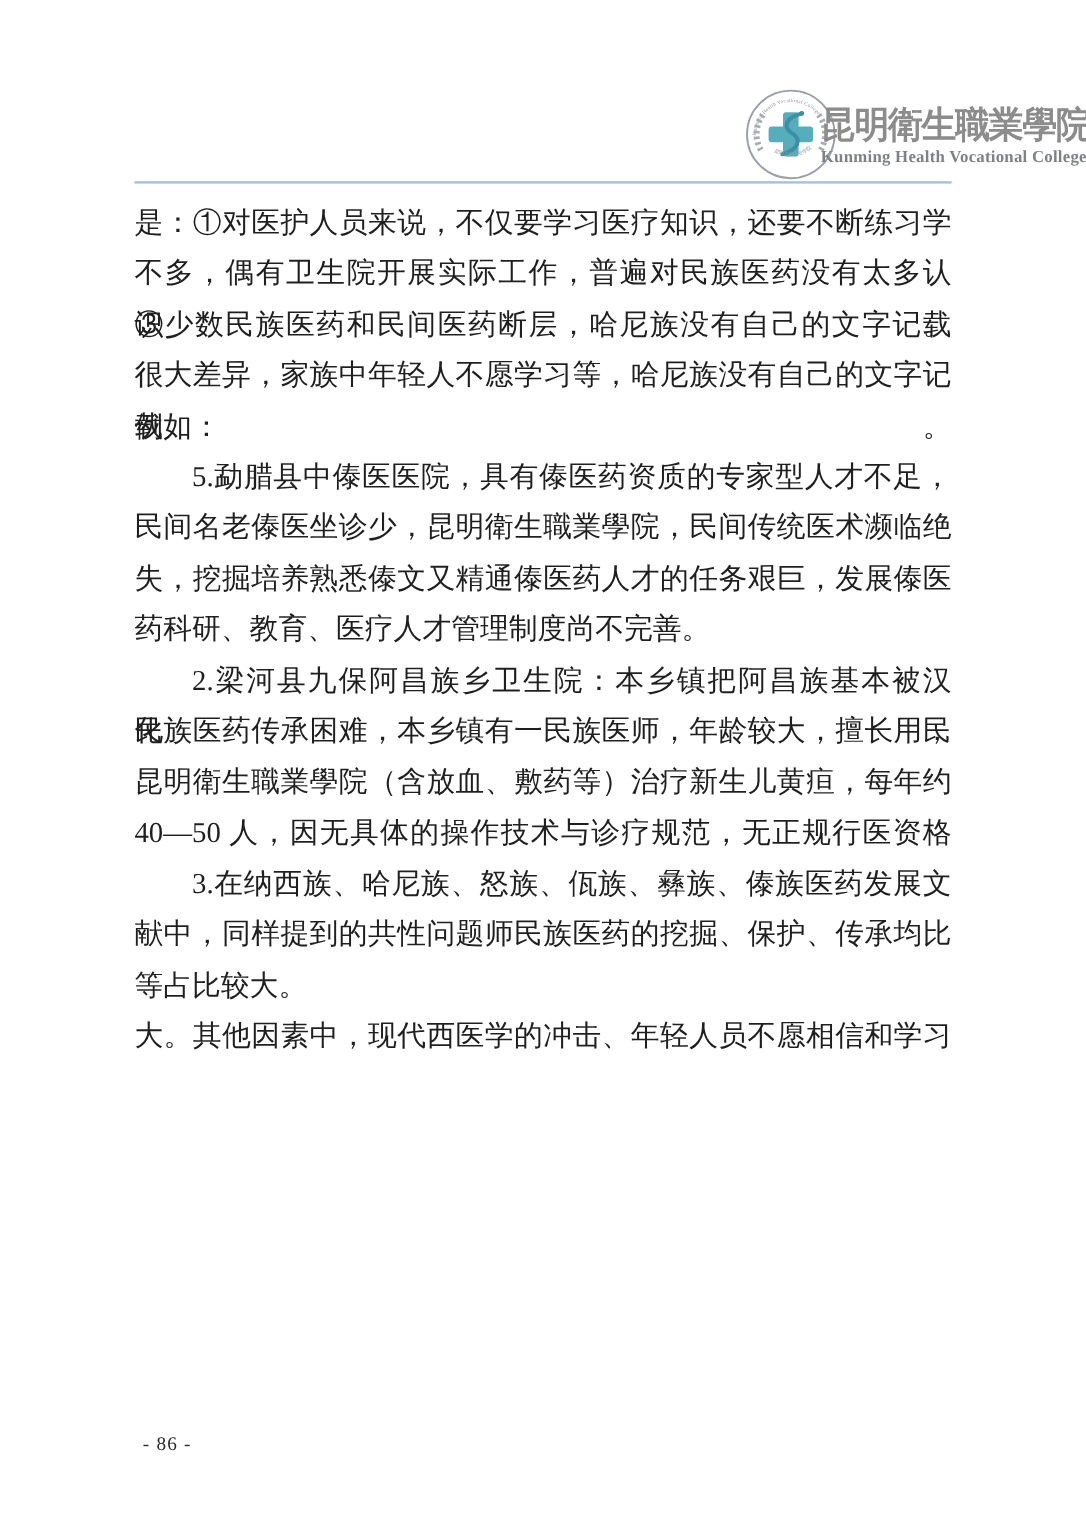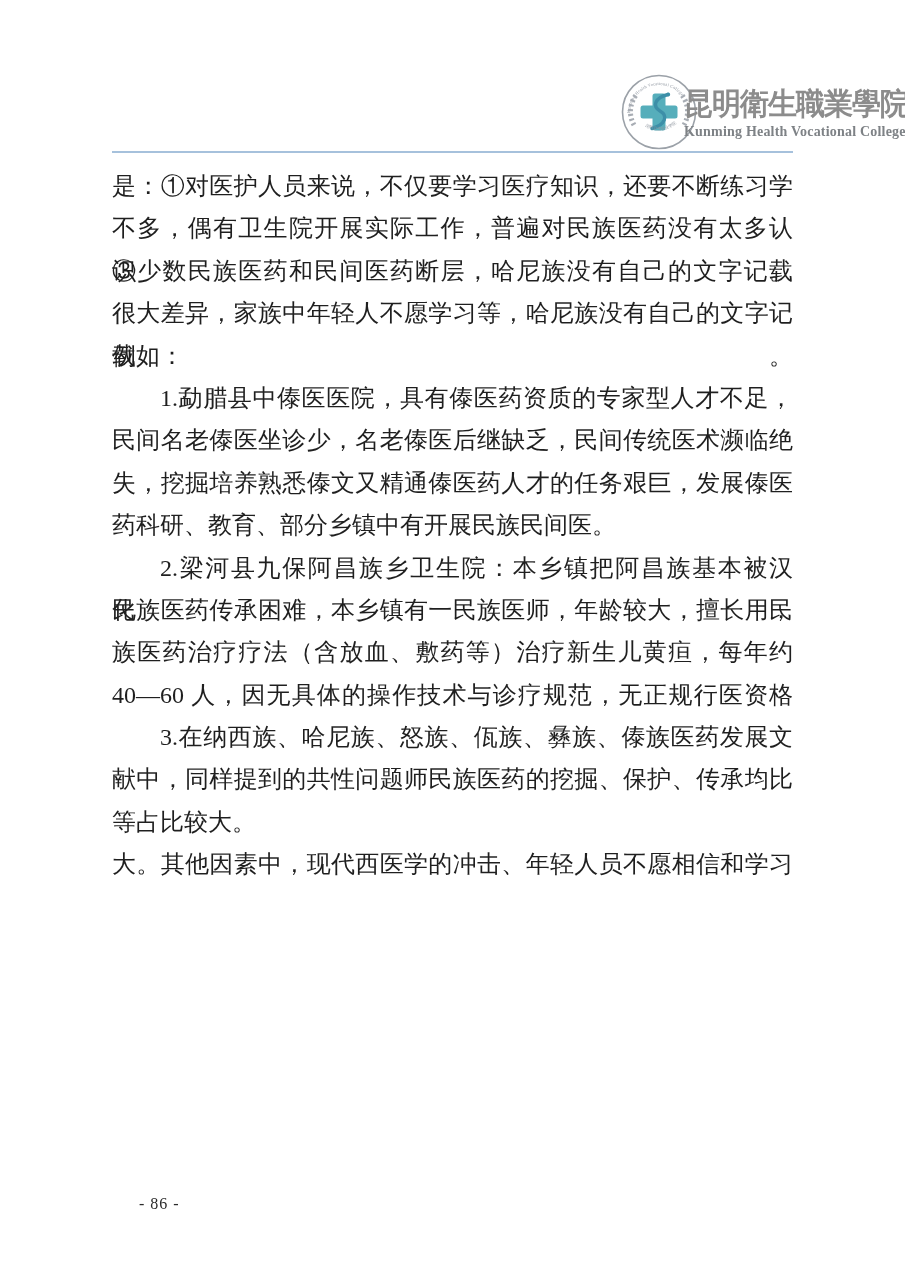--- a/index.html
+++ b/index.html
@@ -56,21 +56,20 @@
     text-align:justify;
     text-align-last:justify;
     -moz-text-align-last:justify;
   }
   .line.ind{text-indent:48px;}
   
   .page-number{
     position:absolute;left:119px;top:1195px;
     font-size:16px;color:#2b2b2b;letter-spacing:1px;
     font-family:"Liberation Serif",serif;
-    margin-left:20px;
   }
 </style>
 </head>
 <body>
 
 <div class="page">
 
   <div class="header">
 
     <svg class="seal" viewBox="0 0 78 78" xmlns="http://www.w3.org/2000/svg" aria-hidden="true">
@@ -103,28 +102,28 @@
 
     <div class="divider"></div>
   </div>
 
   <div class="body-text">
     <div class="line j">是：①对医护人员来说，不仅要学习医疗知识，还要不断练习学</div>
     <div class="line j">不多，偶有卫生院开展实际工作，普遍对民族医药没有太多认识。</div>
     <div class="line j">③少数民族医药和民间医药断层，哈尼族没有自己的文字记载</div>
     <div class="line j">很大差异，家族中年轻人不愿学习等，哈尼族没有自己的文字记载。</div>
     <div class="line">例如：</div>
-    <div class="line j ind">1.勐腊县中傣医医院，具有傣医药资质的专家型人才不足，</div>
-    <div class="line j">民间名老傣医坐诊少，名老傣医后继缺乏，民间传统医术濒临绝</div>
+    <div class="line j ind">5.勐腊县中傣医医院，具有傣医药资质的专家型人才不足，</div>
+    <div class="line j">民间名老傣医坐诊少，昆明衛生職業學院，民间传统医术濒临绝</div>
     <div class="line j">失，挖掘培养熟悉傣文又精通傣医药人才的任务艰巨，发展傣医</div>
-    <div class="line">药科研、教育、部分乡镇中有开展民族民间医。</div>
+    <div class="line">药科研、教育、医疗人才管理制度尚不完善。</div>
     <div class="line j ind">2.梁河县九保阿昌族乡卫生院：本乡镇把阿昌族基本被汉化，</div>
     <div class="line j">民族医药传承困难，本乡镇有一民族医师，年龄较大，擅长用民</div>
-    <div class="line j">族医药治疗疗法（含放血、敷药等）治疗新生儿黄疸，每年约</div>
-    <div class="line j">40—60 人，因无具体的操作技术与诊疗规范，无正规行医资格</div>
+    <div class="line j">昆明衛生職業學院（含放血、敷药等）治疗新生儿黄疸，每年约</div>
+    <div class="line j">40—50 人，因无具体的操作技术与诊疗规范，无正规行医资格</div>
     <div class="line j ind">3.在纳西族、哈尼族、怒族、佤族、彝族、傣族医药发展文</div>
     <div class="line j">献中，同样提到的共性问题师民族医药的挖掘、保护、传承均比</div>
     <div class="line">等占比较大。</div>
     <div class="line j">大。其他因素中，现代西医学的冲击、年轻人员不愿相信和学习</div>
   </div>
 
   <div class="page-number">- 86 -</div>
 
 </div>
 

